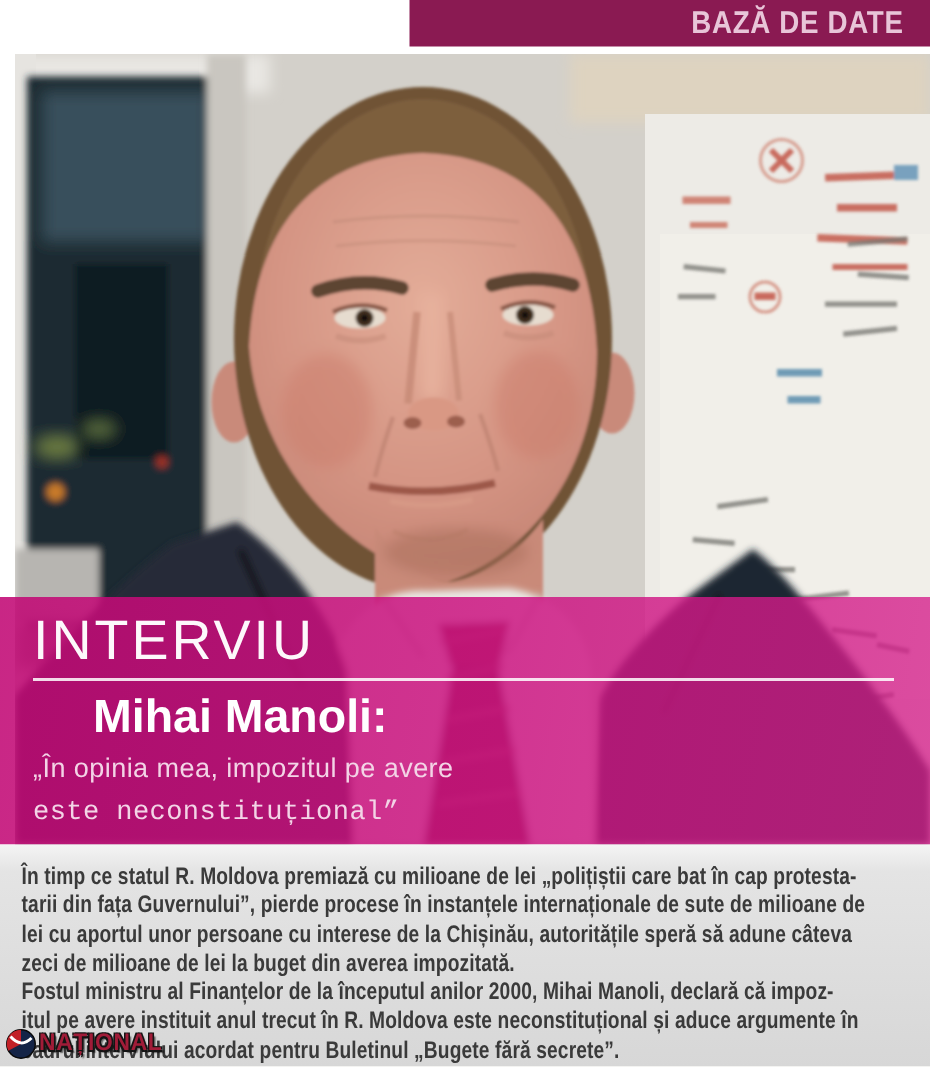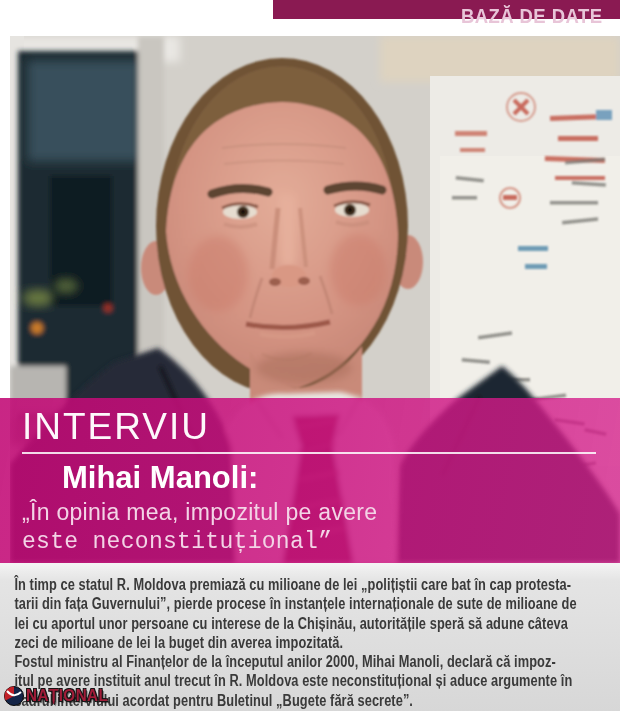--- a/index.html
+++ b/index.html
@@ -2,42 +2,42 @@
 <html><head>
 <meta charset="utf-8">
 <style>
   html,body{margin:0;padding:0;background:#fff;}
   .card{
     position:relative;width:620px;height:711px;overflow:hidden;background:#ffffff;
     font-family:"Liberation Sans",sans-serif;
   }
   
   .topbar{
-    position:absolute;left:273px;top:0;width:347px;height:19px;background:#8A1A52;
+    position:absolute;left:273px;top:0;width:347px;height:31px;background:#8A1A52;
   }
   .topbar .badge{
     display:block;text-align:right;padding-right:20px;line-height:31px;
     font-size:21px;font-weight:bold;letter-spacing:.5px;color:#E8C5D8;
     transform:scaleX(.88);transform-origin:100% 50%;white-space:nowrap;
   }
   
   .photo{position:absolute;left:10px;top:36px;width:610px;height:527px;}
   .photo svg{display:block;}
   
   .overlay{
     position:absolute;left:0;top:398px;width:620px;height:165px;
     background:linear-gradient(100deg,rgba(193,8,116,.88),rgba(205,20,130,.84) 55%,rgba(214,32,140,.78));
     color:#fff;box-sizing:border-box;padding:6px 0 4px 22px;
   }
   .kicker{
     font-size:37px;font-weight:300;letter-spacing:2px;line-height:46px;color:#fdf8fb;
   }
   .divider{height:2px;width:574px;background:rgba(255,255,255,.85);margin:2px 0 0 0;}
   .speaker{font-size:31px;font-weight:bold;line-height:32px;margin-top:8px;color:#ffffff;margin-left:40px;}
-  .quote{font-size:23px;line-height:30px;margin-top:3px;color:#F3D4E6;letter-spacing:.3px;}
+  .quote{font-size:18px;line-height:30px;margin-top:3px;color:#F3D4E6;letter-spacing:.3px;}
   
   .article{
     position:absolute;left:0;top:563px;width:620px;height:148px;
     background:linear-gradient(180deg,#f4f4f4 0%,#e4e4e4 12%,#d7d7d7 100%);
   }
   .article-inner{
     padding:12px 0 0 18px;width:126%;
     transform:scaleX(.8);transform-origin:0 0;
     font-size:16px;line-height:19.3px;font-weight:bold;color:#3A3A3A;
     letter-spacing:.1px;

